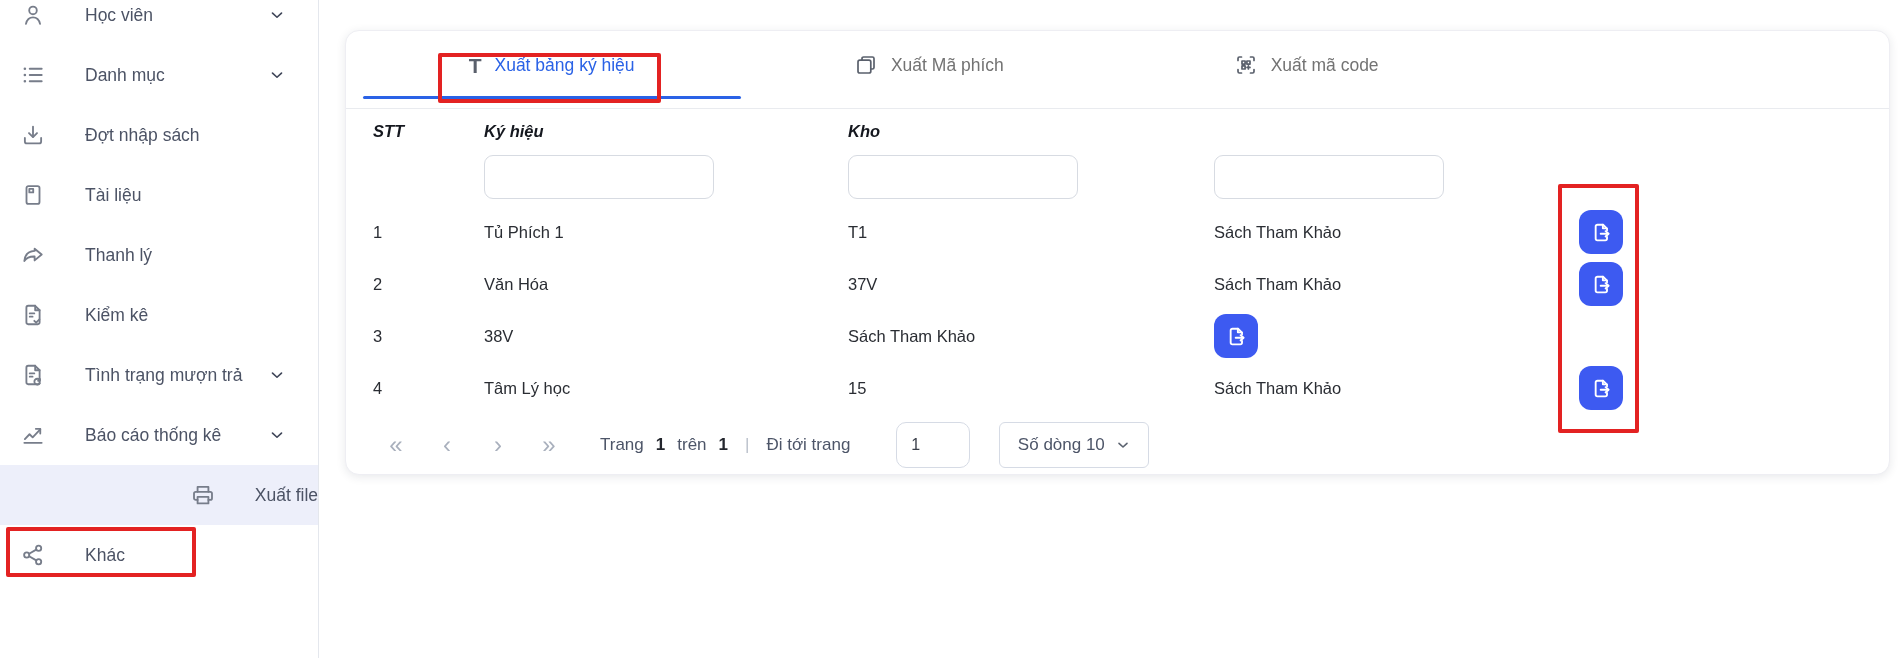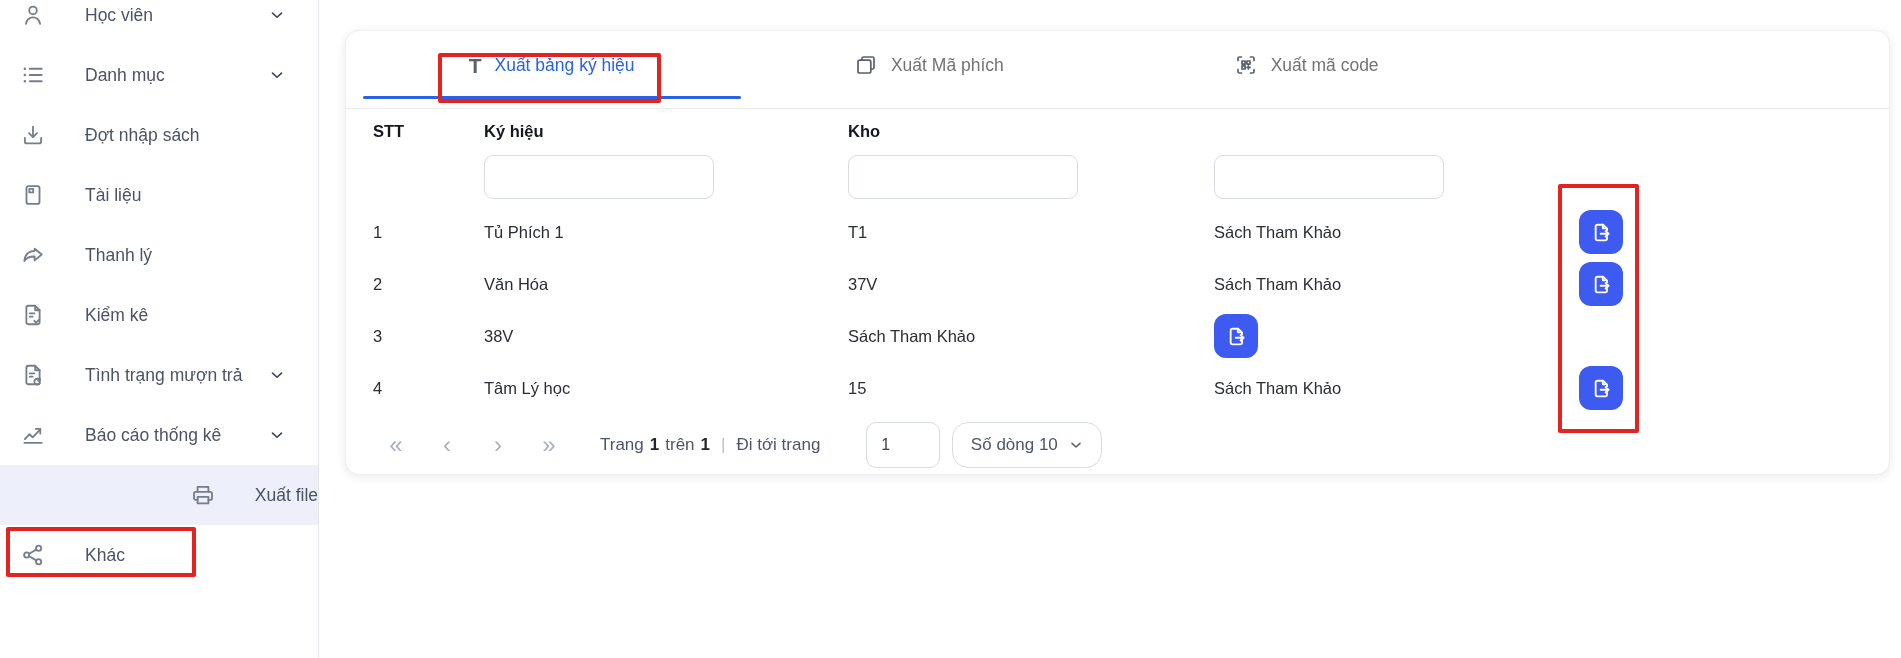--- a/index.html
+++ b/index.html
@@ -64,21 +64,21 @@
   .tab-sep { height:10px; border-bottom:1px solid #e9ebef; }
   .tab-annotation { left:92px; top:22px; width:223px; height:50px; }
   .btn-annotation { left:1212px; top:153px; width:81px; height:249px; }
 
   
   .grid-row {
     display:grid; grid-template-columns:111px 364px 366px 365px 1fr;
     padding:0 26px 0 27px; align-items:center;
   }
   .thead-row { height:45px; }
-  .th { font-weight:bold; font-size:16.5px; color:#15181f; }
+  .th { font-weight:bold; font-size:16.5px; color:#15181f;font-style:italic; }
   .filter-row { height:46px; }
   .filter-input {
     width:230px; height:44px; border:1px solid #d7dbe2; border-radius:9px;
     outline:none; font-size:16px; padding:0 12px; color:#333; background:#fff;
   }
   .rows { margin-top:6px; }
   .trow { height:52px; font-size:16.5px; color:#2a2d33; }
   .export-btn {
     width:44px; height:44px; border:none; border-radius:12px; background:#3d5af1;
     color:#fff; display:flex; align-items:center; justify-content:center; cursor:pointer; padding:0;
@@ -87,29 +87,29 @@
 
   
   .pagination {
     display:flex; align-items:center; height:62px; padding-left:40px;
     font-size:17px; color:#4d5568;
   }
   .pg-btn {
     background:none; border:none; color:#a9b0bd; font-size:24px; line-height:1;
     padding:0; margin-right:31px; cursor:pointer; font-family:inherit; width:20px; text-align:center;
   }
-  .pg-info { display:flex; align-items:center; gap:6px; margin-left:10px; white-space:nowrap; }
+  .pg-info { display:flex; align-items:center; gap:12px; margin-left:10px; white-space:nowrap; }
   .pg-num { font-weight:bold; color:#23262d; }
   .pg-sep { color:#b9bfca; margin:0 5px; }
   .page-input {
     margin-left:46px; width:74px; height:46px; border:1px solid #d6dbe5; border-radius:10px;
     font-size:16px; padding:0 14px; color:#3a3f4a; outline:none;
   }
   .size-select {
-    margin-left:12px; width:150px; height:46px; border:1px solid #d6dbe5; border-radius:16px;
+    margin-left:29px; width:150px; height:46px; border:1px solid #d6dbe5; border-radius:6px;
     display:flex; align-items:center; justify-content:center; gap:10px;
     color:#4d5568; font-size:17px; cursor:pointer; background:#fff;
   }
   .size-select svg { width:16px; height:16px; color:#5c6370; }
 </style>
 </head>
 <body>
 
 <div class="app">
 

